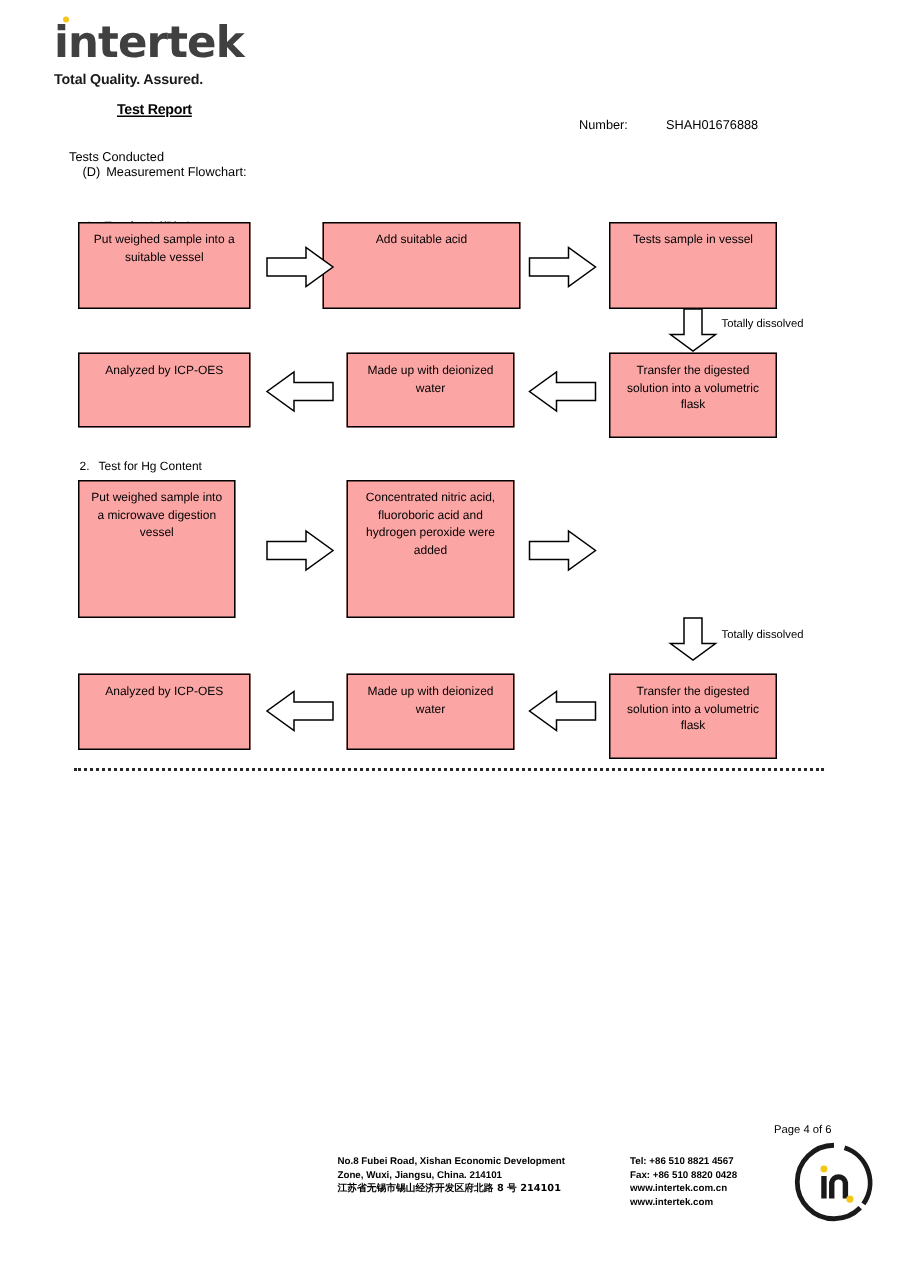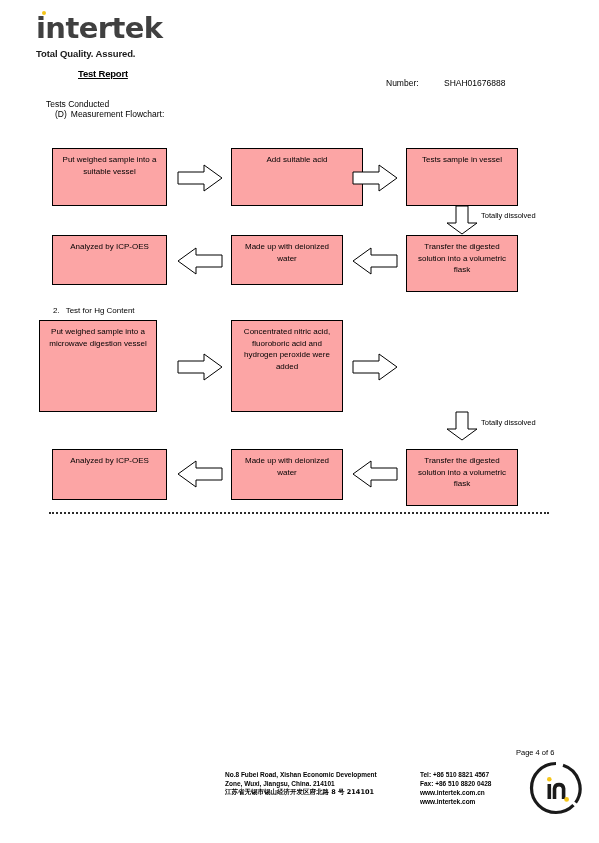--- a/index.html
+++ b/index.html
@@ -179,21 +179,21 @@
   <div class="tests-conducted">Tests Conducted</div>
   <div class="subsection">
     <span class="idx">(D)</span><span>Measurement Flowchart:</span>
   </div>
 
   <div class="flow-title" id="flow1-title">
     <span class="num">1.</span><span>Test for Cd/Pb Contents</span>
   </div>
 
   <div class="fbox" style="left:52px; top:148px; width:115px; height:58px;">Put weighed sample into a suitable vessel</div>
-  <div class="fbox" style="left:231px; top:148px; width:132px; height:58px;">Add suitable acid</div>
+  <div class="fbox" style="left:215px; top:148px; width:132px; height:58px;">Add suitable acid</div>
   <div class="fbox" style="left:406px; top:148px; width:112px; height:58px;">Tests sample in vessel</div>
 
   <div class="arrow" style="left:177px; top:163px;">
     <svg width="46" height="30" viewBox="0 0 46 30">
       <path d="M1,9 L27,9 L27,2 L45,15 L27,28 L27,21 L1,21 Z" fill="#ffffff" stroke="#000000" stroke-width="1"></path>
     </svg>
   </div>
   <div class="arrow" style="left:352px; top:163px;">
     <svg width="46" height="30" viewBox="0 0 46 30">
       <path d="M1,9 L27,9 L27,2 L45,15 L27,28 L27,21 L1,21 Z" fill="#ffffff" stroke="#000000" stroke-width="1"></path>
@@ -219,21 +219,21 @@
   <div class="arrow" style="left:352px; top:246px;">
     <svg width="46" height="30" viewBox="0 0 46 30">
       <path d="M45,9 L19,9 L19,2 L1,15 L19,28 L19,21 L45,21 Z" fill="#ffffff" stroke="#000000" stroke-width="1"></path>
     </svg>
   </div>
 
   <div class="flow-title" id="flow2-title">
     <span class="num">2.</span><span>Test for Hg Content</span>
   </div>
 
-  <div class="fbox" style="left:39px; top:320px; width:118px; height:92px;">Put weighed sample into a microwave digestion vessel</div>
+  <div class="fbox" style="left:52px; top:320px; width:105px; height:92px;">Put weighed sample into a microwave digestion vessel</div>
   <div class="fbox" style="left:231px; top:320px; width:112px; height:92px;">Concentrated nitric acid, fluoroboric acid and hydrogen peroxide were added</div>
 
   <div class="arrow" style="left:177px; top:352px;">
     <svg width="46" height="30" viewBox="0 0 46 30">
       <path d="M1,9 L27,9 L27,2 L45,15 L27,28 L27,21 L1,21 Z" fill="#ffffff" stroke="#000000" stroke-width="1"></path>
     </svg>
   </div>
   <div class="arrow" style="left:352px; top:352px;">
     <svg width="46" height="30" viewBox="0 0 46 30">
       <path d="M1,9 L27,9 L27,2 L45,15 L27,28 L27,21 L1,21 Z" fill="#ffffff" stroke="#000000" stroke-width="1"></path>

